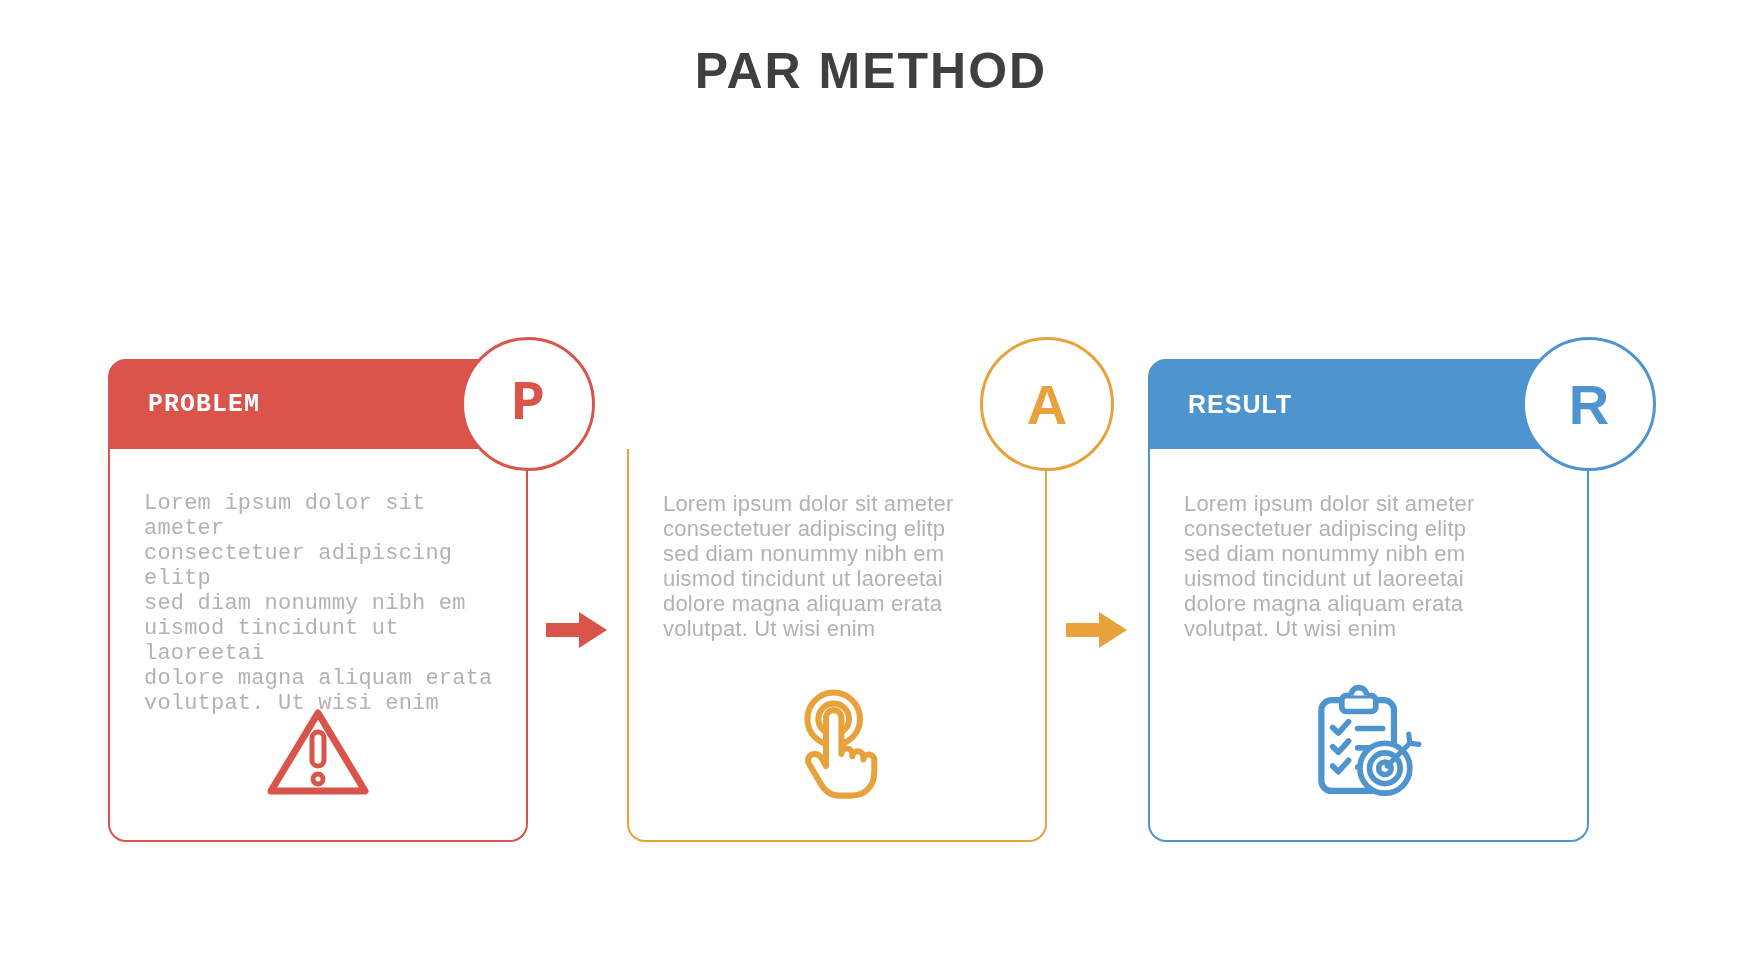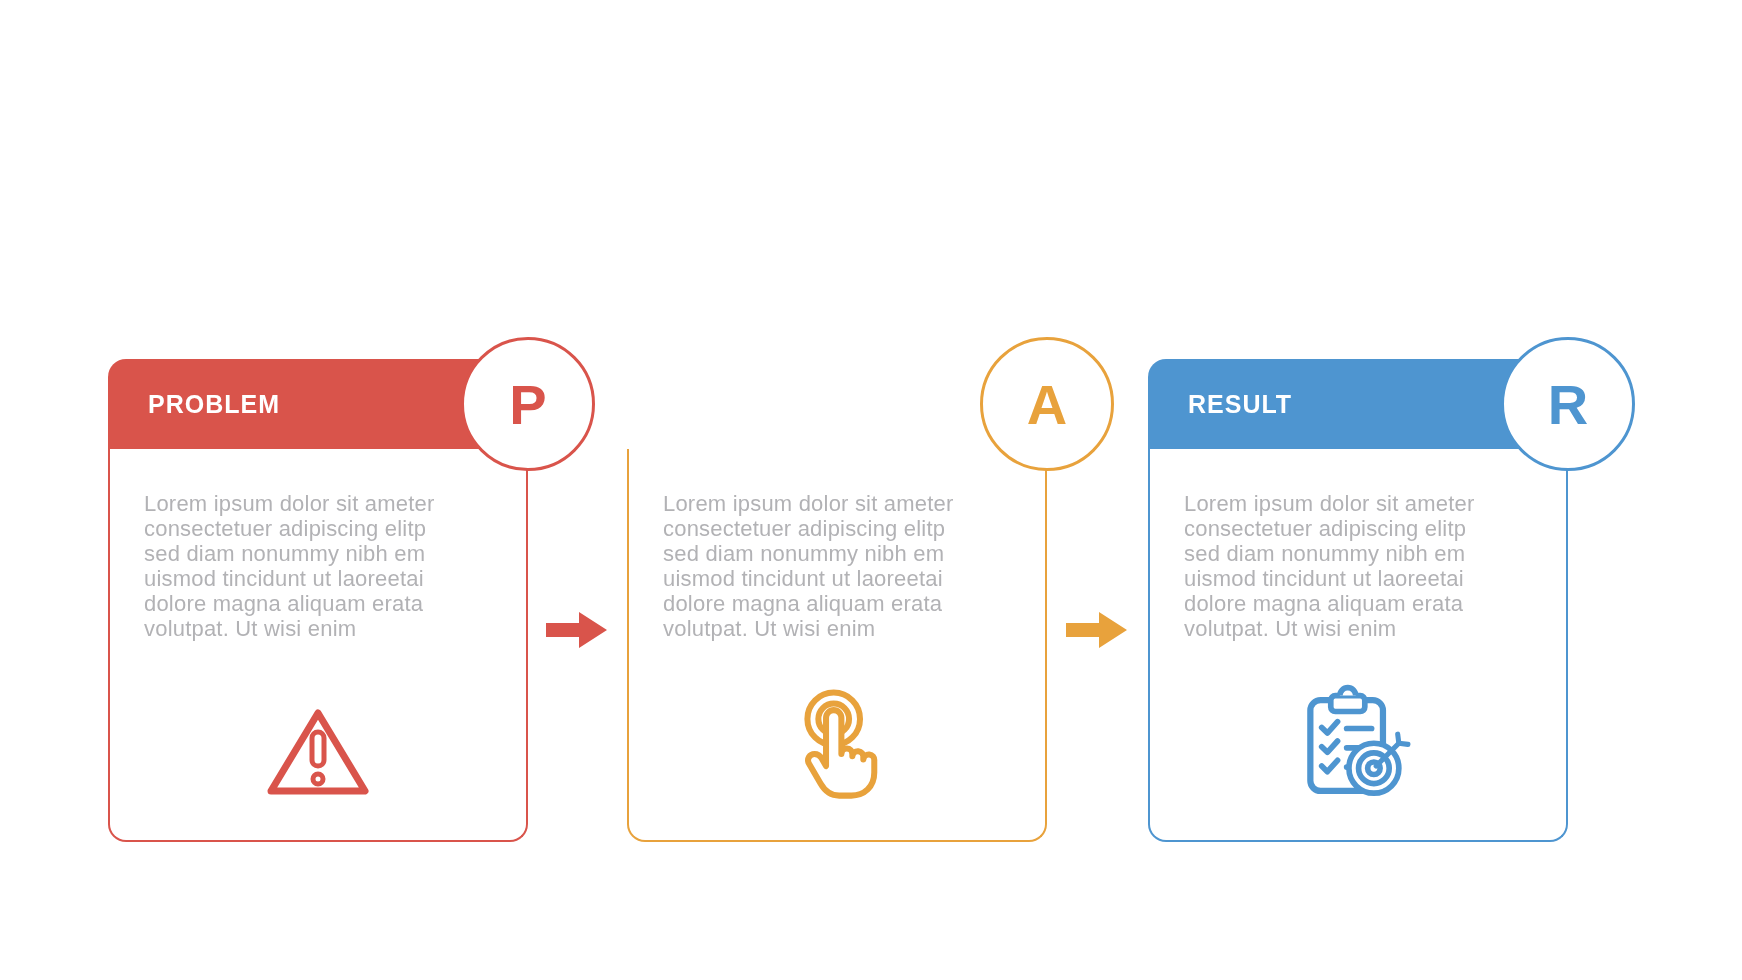--- a/index.html
+++ b/index.html
@@ -11,22 +11,22 @@
     position:absolute;top:42px;left:0;width:100%;text-align:center;
     font-size:50px;font-weight:bold;color:#3F3F3F;letter-spacing:2px;
   }
   .subtitle{
     position:absolute;top:124px;left:0;width:100%;text-align:center;
     font-size:28px;line-height:37px;color:#9B9B9B;white-space:pre-line;
   }
   .card{position:absolute;top:359px;width:420px;height:483px;}
   .card-1{left:108px;}
   .card-2{left:627px;}
-  .card-3{left:1148px;}
-  .theme-red{color:#D9544B;}
+  .card-3{left:1148px;padding-left:21px;}
+  .theme-red{color:#D9544B;font-family:Liberation Mono, monospace;}
   .theme-orange{color:#E8A23C;}
   .theme-blue{color:#4E95D0;}
   .card-header{
     position:absolute;top:0;left:0;right:0;height:90px;
     border-radius:18px 18px 18px 0;display:flex;align-items:center;
     padding-left:40px;box-sizing:border-box;z-index:1;
   }
   .theme-red .card-header{background:#D9544B;}
   .theme-orange .card-header{background:#E8A23C;}
   .theme-blue .card-header{background:#4E95D0;}
@@ -55,20 +55,21 @@
   .card-icon svg{display:block;}
   .arrow{position:absolute;top:611px;width:62px;height:38px;}
   .arrow-1{left:546px;color:#D9544B;}
   .arrow-2{left:1066px;color:#E8A23C;}
 </style>
 </head>
 <body>
 
 <div class="canvas">
 
+  <div class="title">PAR METHOD</div>
 
   <div class="card card-1 theme-red">
     <div class="card-header">
       <span class="label">PROBLEM</span>
     </div>
     <div class="badge">
       <span>P</span>
     </div>
     <div class="card-body">
       <div class="body-text">Lorem ipsum dolor sit ameter

